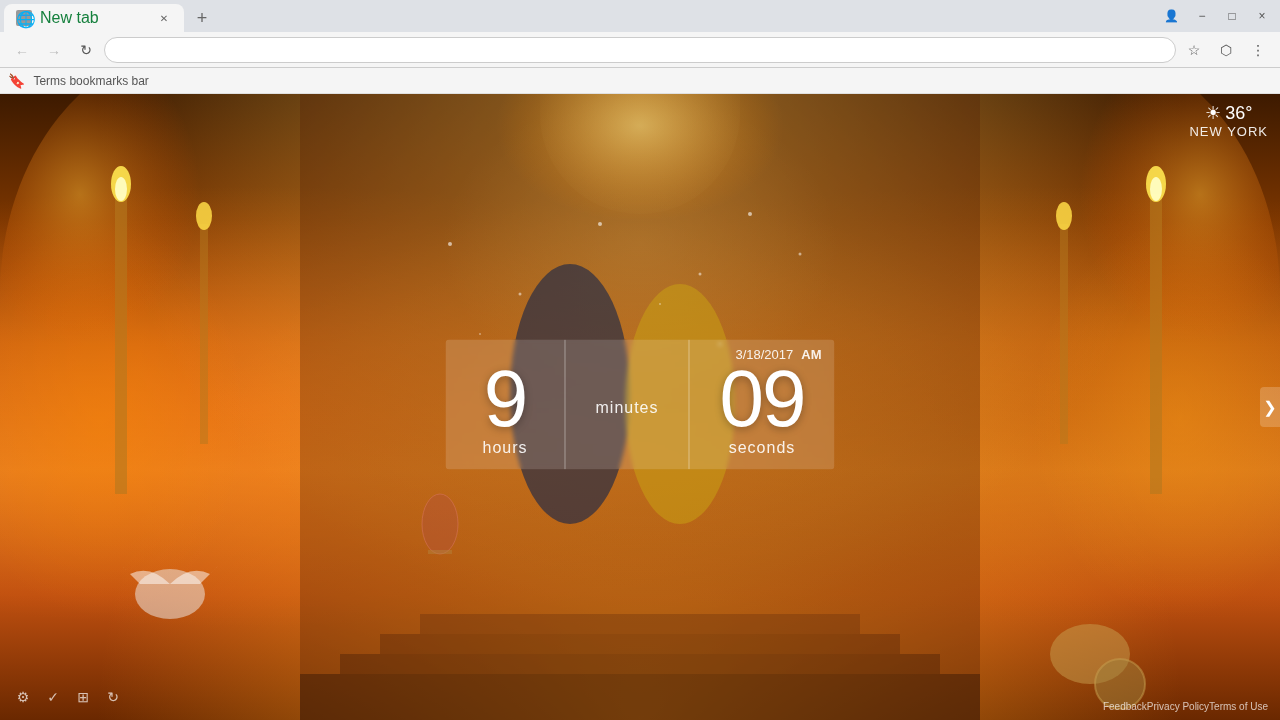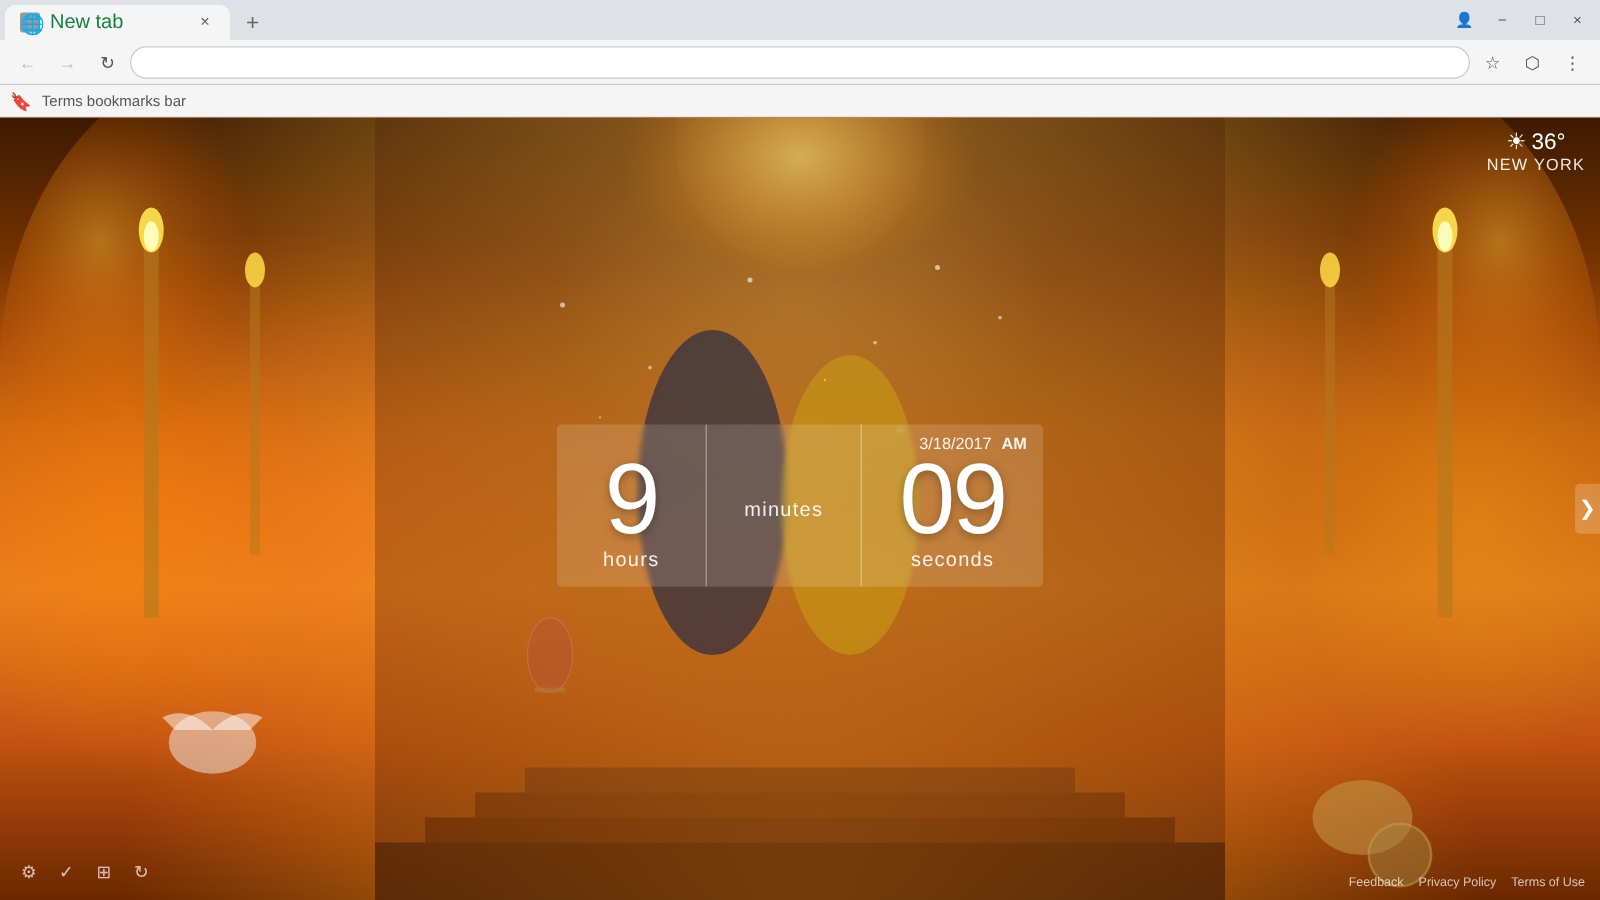--- a/index.html
+++ b/index.html
@@ -402,21 +402,20 @@
       cursor: pointer;
       border-radius: 4px 0 0 4px;
     }
 
     
     #bottom-right {
       position: absolute;
       bottom: 8px;
       right: 12px;
       display: flex;
-      gap: 12px;
       font-size: 10px;
       color: rgba(255,255,255,0.7);
     }
 
     .bottom-link {
       cursor: pointer;
       text-decoration: none;
       color: rgba(255,255,255,0.7);
     }
 

